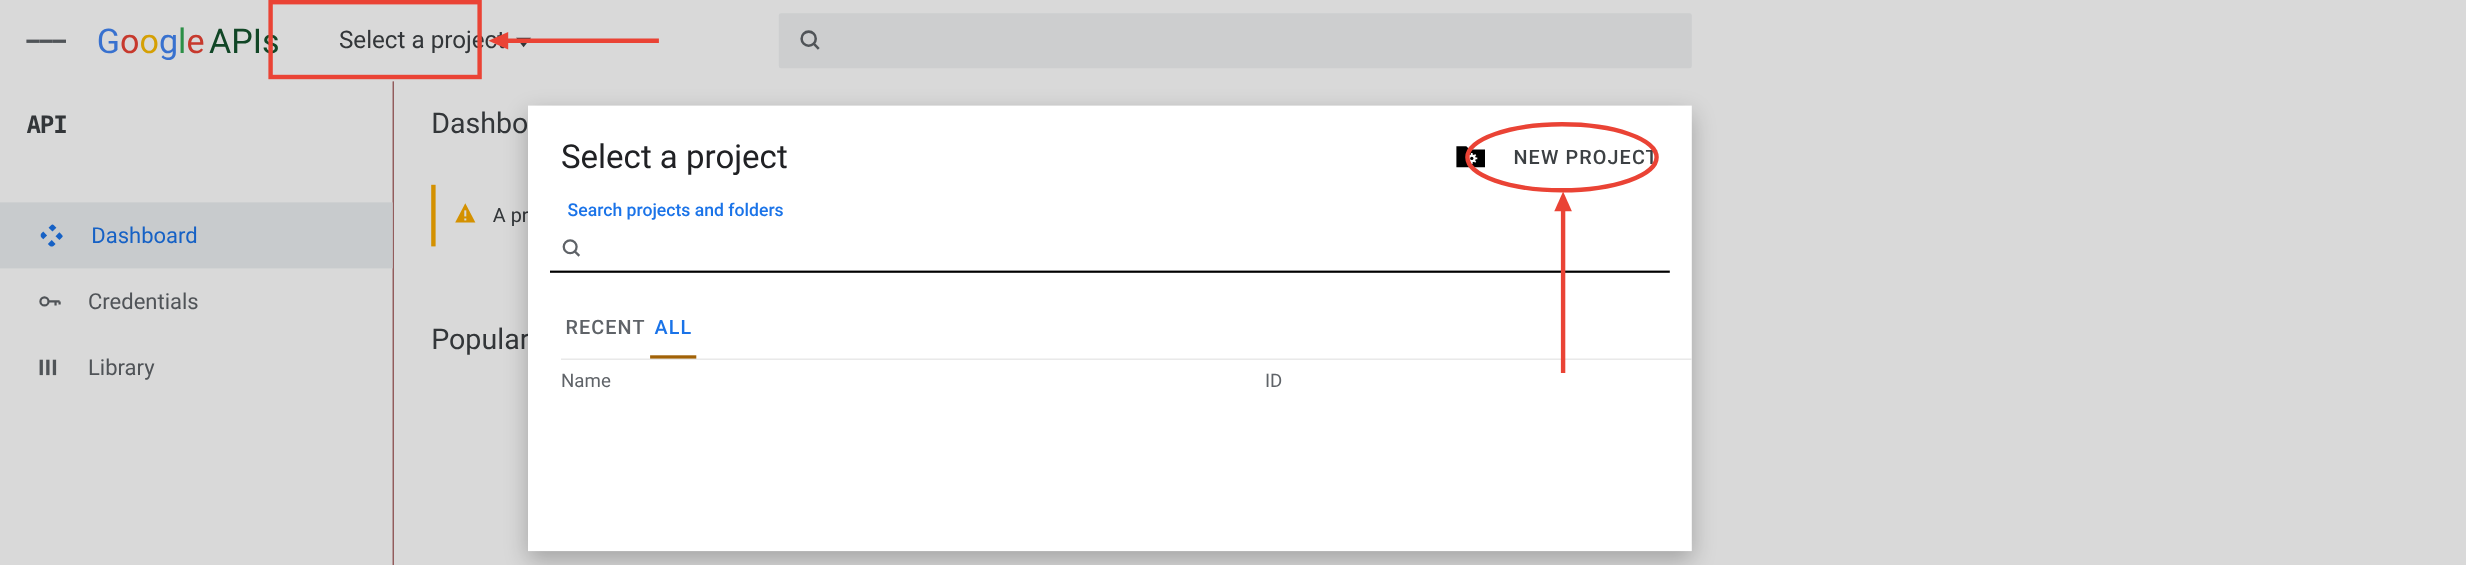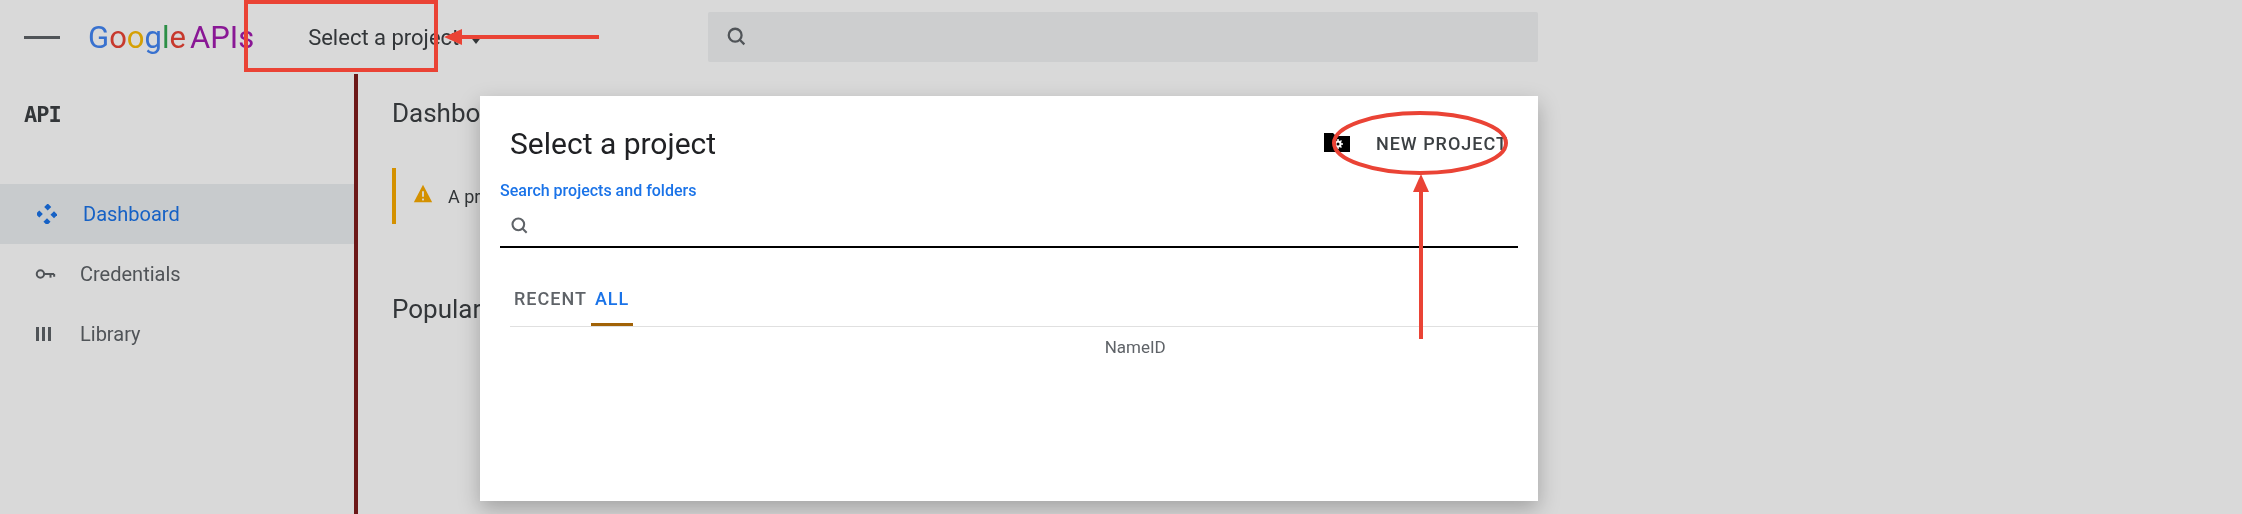--- a/index.html
+++ b/index.html
@@ -19,41 +19,41 @@
     height: 74px;
     background: #fff;
     display: flex; align-items: center;
     padding-left: 24px;
     z-index: 1;
   }
   .menu-icon { width: 36px; height: 36px; display:flex; align-items:center; justify-content:center; cursor:pointer; margin-right: 28px;}
   .menu-icon div { width: 26px; height: 3px; background:#5f6368; margin:2.5px 0; }
   .logo { display: flex; align-items: baseline; font-size: 31px; margin-right: 40px; }
   .logo .g1{color:#4285F4;} .logo .g2{color:#EA4335;} .logo .g3{color:#FBBC05;} .logo .g4{color:#4285F4;} .logo .g5{color:#34A853;} .logo .g6{color:#EA4335;}
-  .logo .apis { color:#a21caf; font-weight:400; margin-left:4px;}
+  .logo .apis { color:#14532d; font-weight:400; margin-left:4px;}
   .project-selector {
     display:flex; align-items:center; font-size:22px; color:#3c4043;
     padding: 0 14px; height: 50px; cursor:pointer;
   }
   .project-selector .caret { margin-left:10px; }
   .top-search {
     position:absolute; left: 708px; top: 12px;
     width: 830px; height: 50px;
     background: #f1f3f4;
     border-radius: 2px;
     display:flex; align-items:center;
     padding-left: 18px;
   }
   .top-search svg { color:#5f6368; }
 
   
   .sidebar {
     position:absolute; top:74px; left:0;
     width: 358px; bottom:0;
-    border-right: 4px solid #7f1d1d;
+    border-right: 1px solid #7f1d1d;
     background:#fff;
     z-index:1;
   }
   .sidebar-header {
     height: 80px; display:flex; align-items:center;
     padding-left: 24px; font-size: 24px; color:#3c4043;
   }
   .sidebar-header .api-icon { font-family: monospace; font-weight:bold; letter-spacing:-1px; margin-right: 30px; font-size:22px;}
   .sidebar-item {
     height: 60px; display:flex; align-items:center;
@@ -94,32 +94,32 @@
     overflow:hidden;
   }
   .dialog-header {
     display:flex; align-items:center; justify-content:space-between;
     padding: 0 30px 20px 30px;
   }
   .dialog-title { font-size: 30px; color:#202124; }
   .dialog-actions { display:flex; align-items:center; gap:24px;}
   .folder-cog { color:#000; }
   .new-project-btn { font-size:18px; font-weight:500; letter-spacing:1px; color:#3c4043; cursor:pointer; }
-  .search-label { font-size:16px; color:#1a73e8; font-weight:500; margin-left:20px; margin-bottom:6px;}
+  .search-label { font-size:16px; color:#1a73e8; font-weight:500; margin-left:36px; margin-bottom:6px;}
   .search-row {
     display:flex; align-items:center; margin: 0 20px 0 20px;
     border-bottom: 2px solid #000; height: 42px;
   }
   .search-row svg { color:#5f6368; margin: 0 8px 0 10px; }
   .search-row input { border:none; outline:none; font-size:18px; flex:1; background:transparent;}
   .tabs { display:flex; margin: 30px 0 0 30px; border-bottom:1px solid #e0e0e0;}
   .tab { font-size:18px; font-weight:500; letter-spacing:1px; color:#5f6368; padding: 10px 4px 14px 4px; cursor:pointer;}
   .tab.active { color:#1a73e8; border-bottom: 3px solid #a16207; }
   .table-header { display:flex; margin: 10px 30px 0 30px; font-size:17px; color:#5f6368;}
-  .table-header .col-name { flex: 0 0 640px; text-align: right; }
+  .table-header .col-name { flex: 0 0 640px; }
   .table-header .col-id { flex: 1; }
 
   
   .anno { position:absolute; z-index:40; pointer-events:none; }
   .anno-rect { border: 4px solid #EA4335; }
   .anno svg { overflow: visible; }
 
 </style>
 </head>
 <body>

